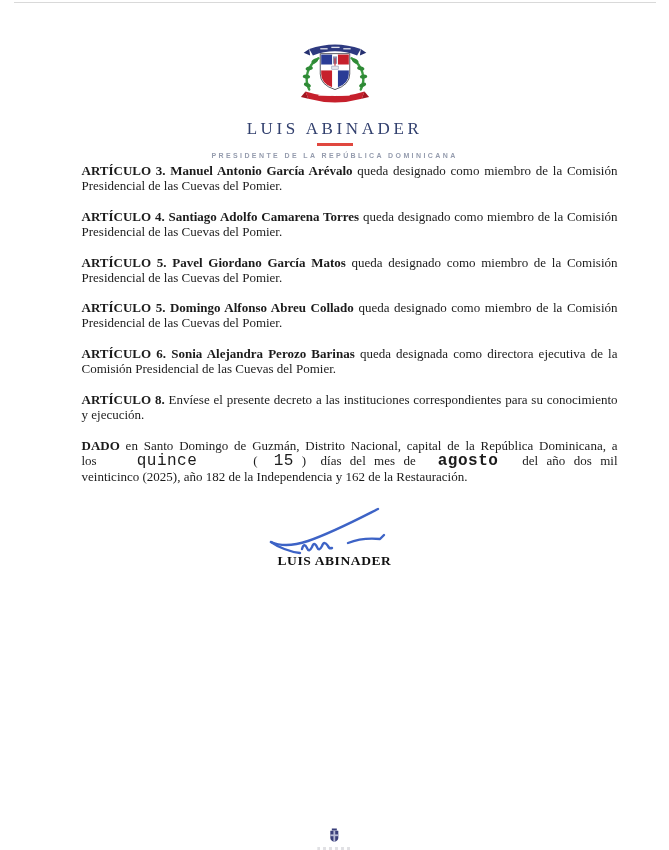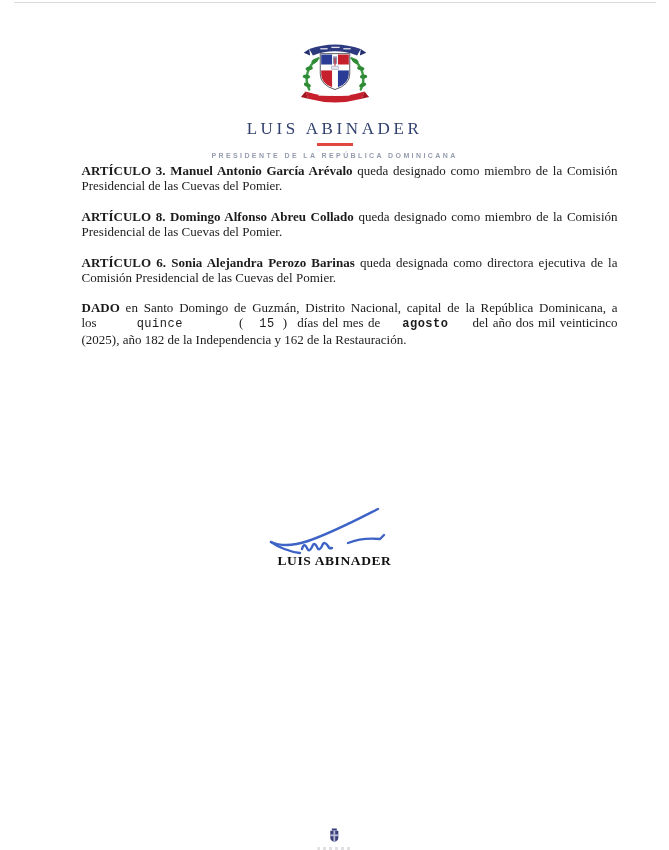--- a/index.html
+++ b/index.html
@@ -56,21 +56,21 @@
   }
   .para {
     font-size: 13px;
     line-height: 15px;
     text-align: justify;
     margin-bottom: 15.8px;
   }
   .para b { font-weight: bold; }
   .fill {
     font-family: "Liberation Mono", monospace;
-    font-size: 12px;
+    font-size: 16px;
     letter-spacing: 0.5px;
   }
   .fill-day { margin: 0 30px 0 40px; }
   .paren-open { margin: 0 8px 0 26px; }
   .fill-num { margin: 0 8px; }
   .paren-close { margin-right: 6px; }
   .fill-month { margin: 0 24px 0 22px; font-weight: bold; }
   
   .signature-block {
     position: absolute;
@@ -160,26 +160,29 @@
 
     <div class="title-name">LUIS ABINADER</div>
     <div class="red-rule"></div>
     <div class="subtitle">PRESIDENTE DE LA REPÚBLICA DOMINICANA</div>
   </div>
 
   <div class="content">
 
     <p class="para"><b>ARTÍCULO 3. Manuel Antonio García Arévalo</b> <span>queda designado como miembro de la Comisión Presidencial de las Cuevas del Pomier.</span></p>
 
-
-
-    <p class="para"><b>ARTÍCULO 8. Domingo Alfonso Abreu Collado</b> <span>queda designado como miembro de la Comisión Presidencial de las Cuevas del Pomier.</span></p>
+    <p class="para"><b>ARTÍCULO 4.  Santiago Adolfo Camarena Torres</b> <span>queda designado como miembro de la Comisión Presidencial de las Cuevas del Pomier.</span></p>
+
+    <p class="para"><b>ARTÍCULO 5. Pavel Giordano García Matos</b> <span>queda designado como miembro de la Comisión Presidencial de las Cuevas del Pomier.</span></p>
+
+    <p class="para"><b>ARTÍCULO 5. Domingo Alfonso Abreu Collado</b> <span>queda designado como miembro de la Comisión Presidencial de las Cuevas del Pomier.</span></p>
 
     <p class="para"><b>ARTÍCULO 6.  Sonia Alejandra Perozo Barinas</b> <span>queda designada como directora ejecutiva de la Comisión Presidencial de las Cuevas del Pomier.</span></p>
 
+    <p class="para"><b>ARTÍCULO 8.</b> <span>Envíese el presente decreto a las instituciones correspondientes para su conocimiento y ejecución.</span></p>
 
     <p class="para"><b>DADO</b> <span>en Santo Domingo de Guzmán, Distrito Nacional, capital de la República Dominicana, a los</span><span class="fill fill-day">quince</span><span class="paren-open">(</span><span class="fill fill-num">15</span><span class="paren-close">)</span> <span>días del mes de</span><span class="fill fill-month">agosto</span><span>del año dos mil veinticinco (2025), año 182 de la Independencia y 162 de la Restauración.</span></p>
   </div>
 
   <div class="signature-block">
     <svg class="signature-ink" width="150" height="52" viewBox="0 0 150 52">
       <g stroke="#3d63c6" stroke-width="2.4" fill="none" stroke-linecap="round" stroke-linejoin="round">
         <path d="M118,4 C104,11 74,27 48,36 C36,40 22,42 11,37"></path>
         <path d="M11,37 C18,42 30,47 40,48"></path>
         <path d="M42,44 q2,-7 5,-1 q2,5 5,-1 q2,-6 5,0 q2,5 5,-1 q2,-6 6,0 q1,3 4,2"></path>

